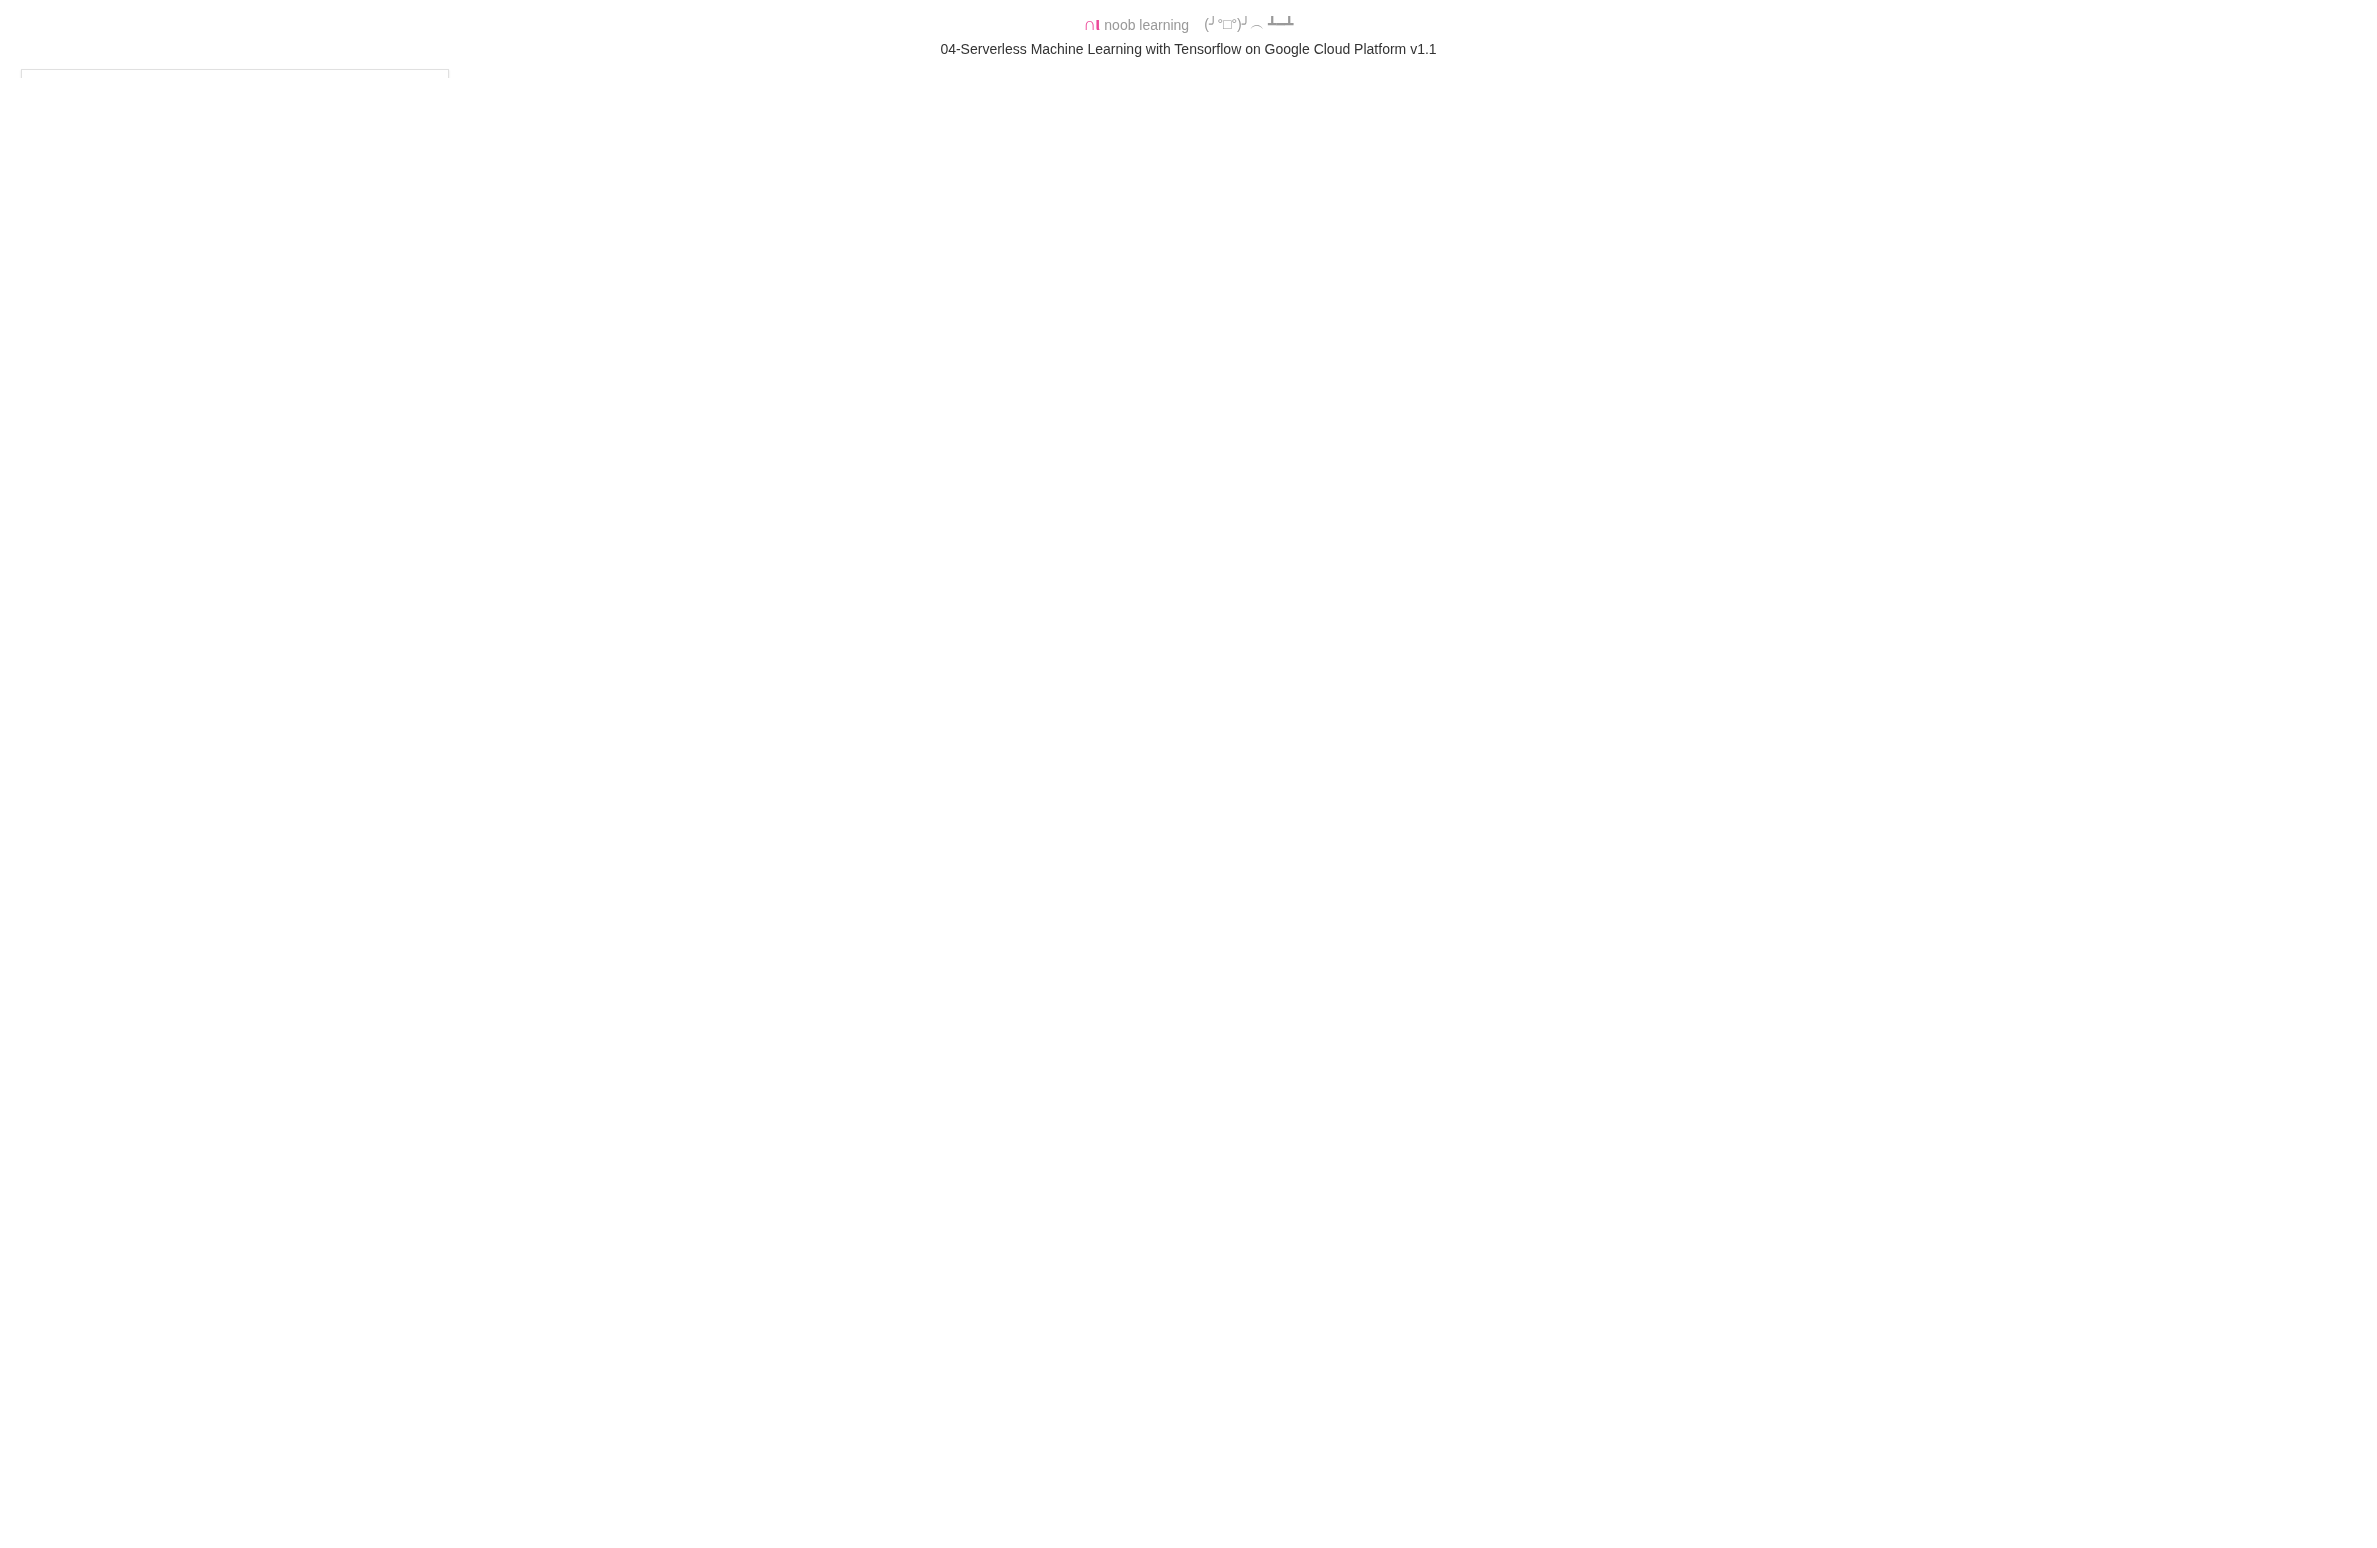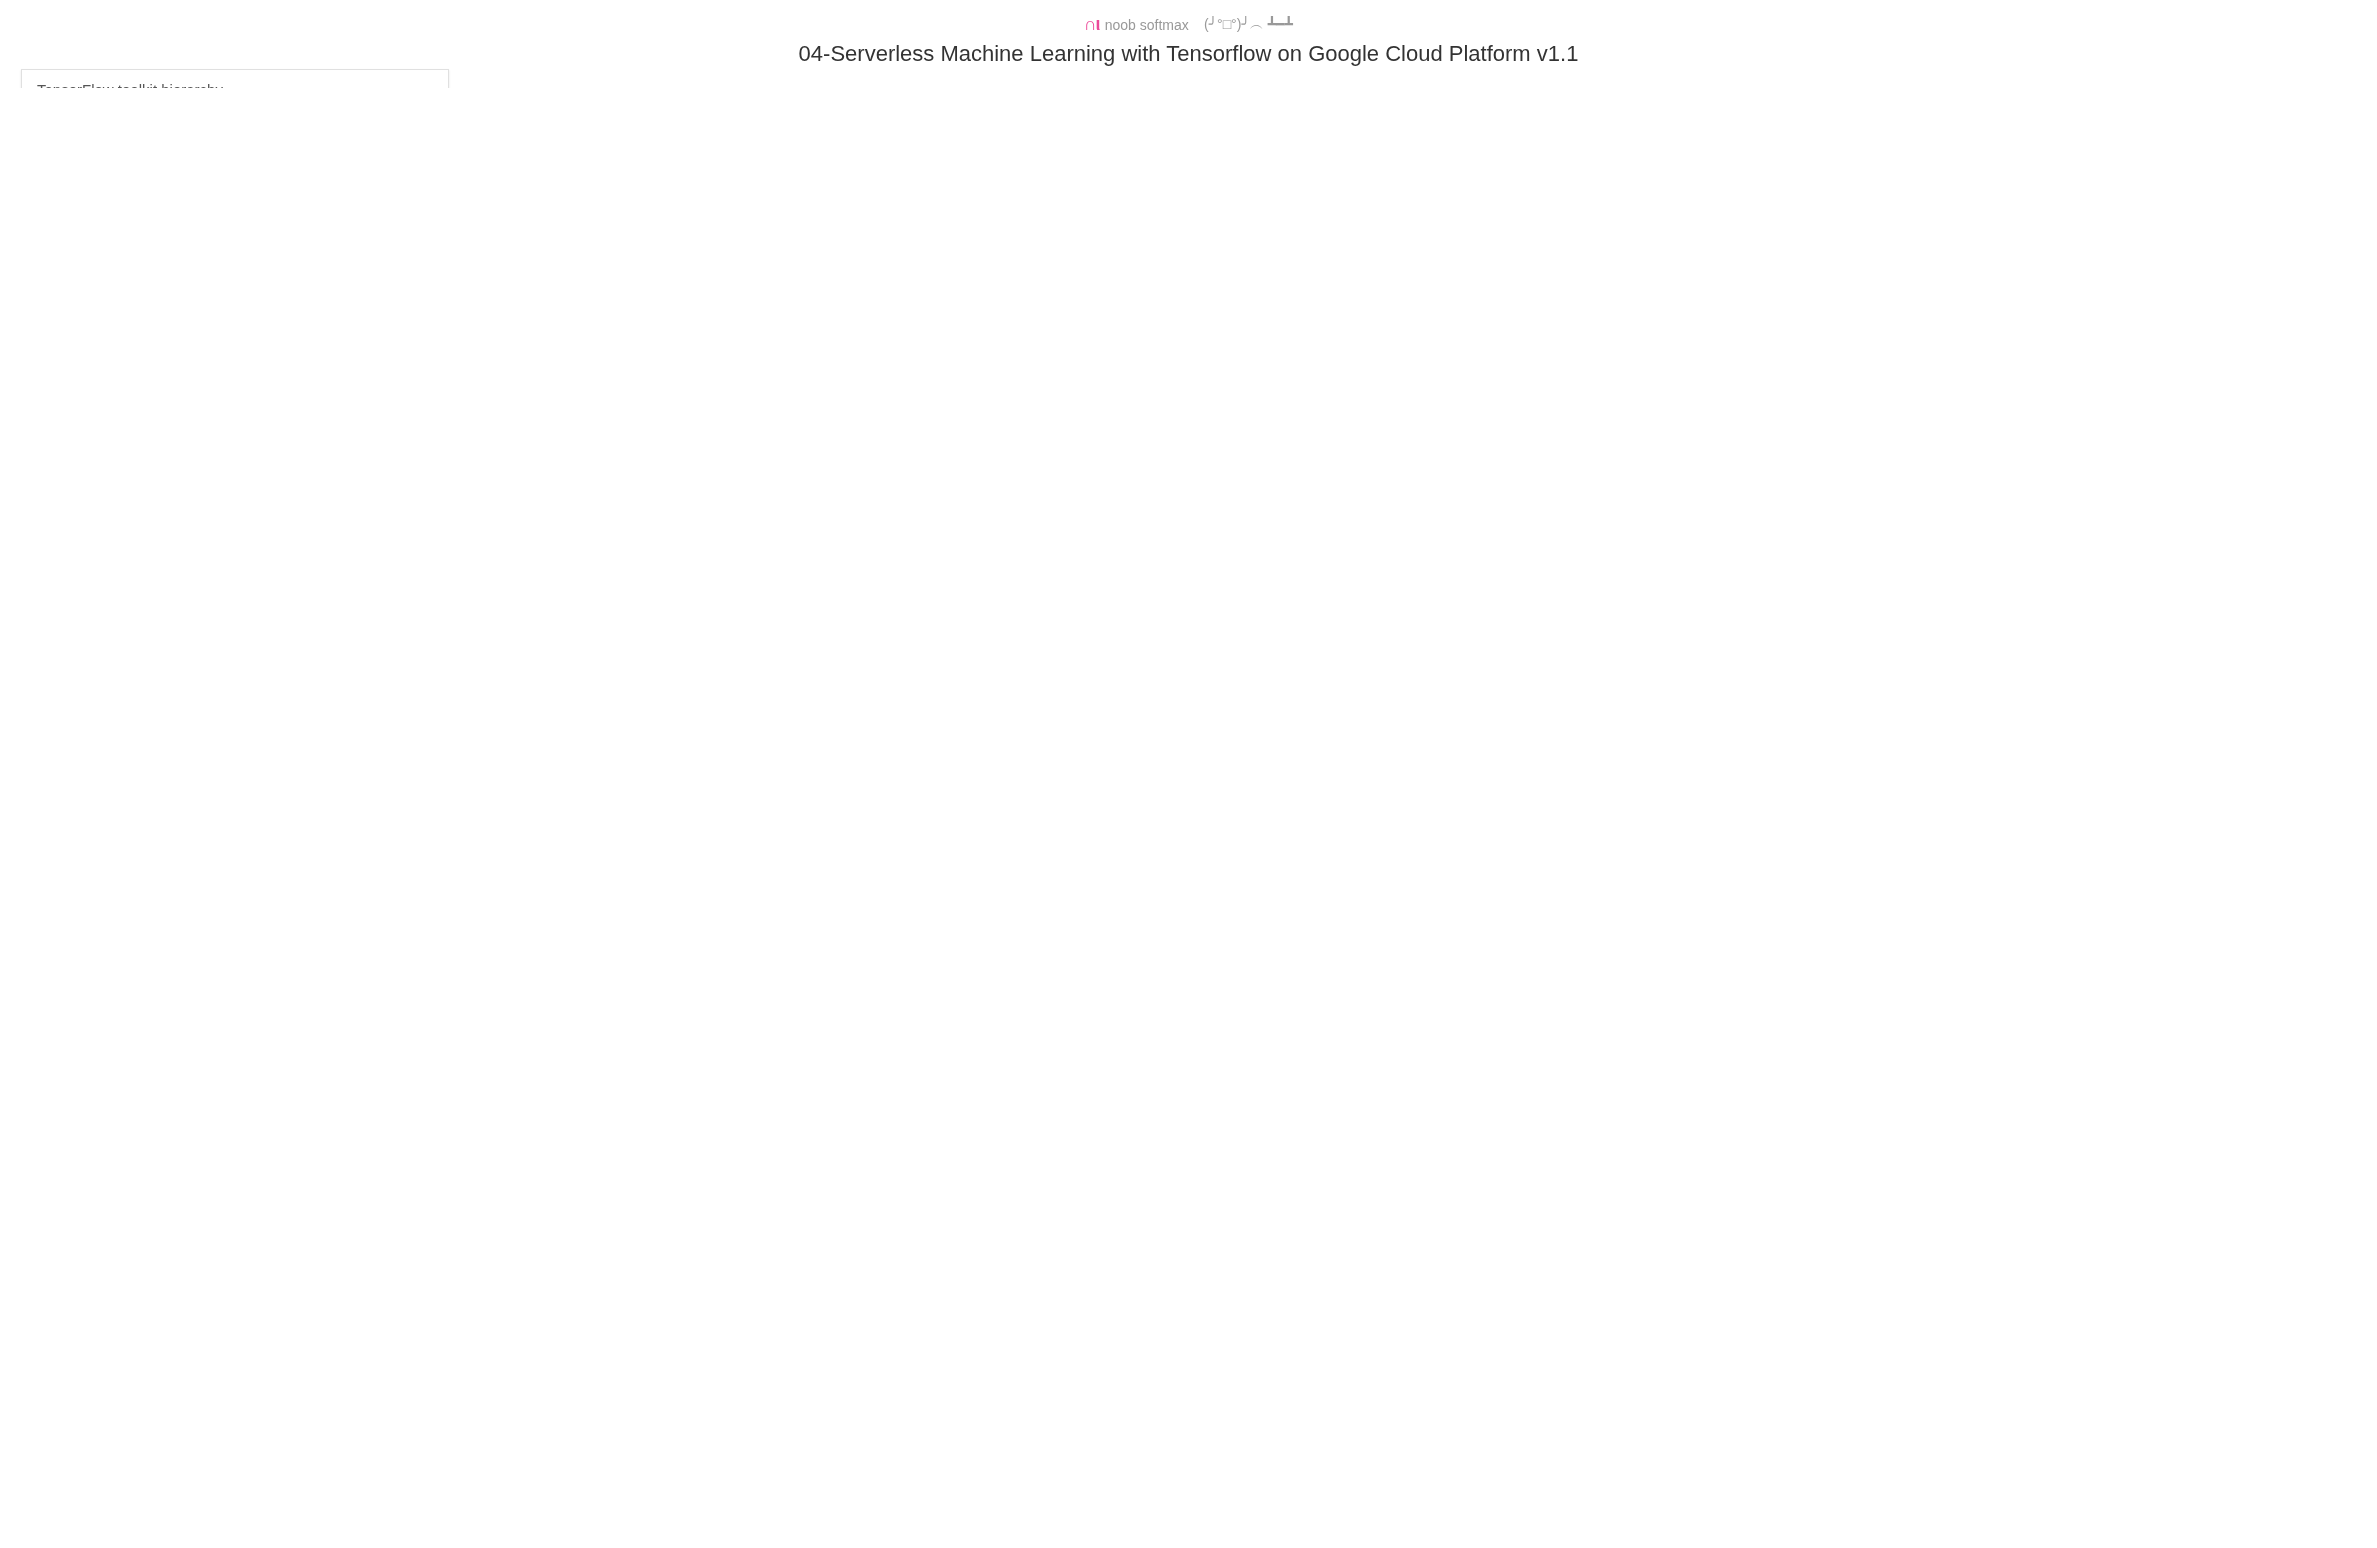--- a/index.html
+++ b/index.html
@@ -2,21 +2,21 @@
 <html style="font-size:11px"><head>
 <meta charset="utf-8">
 <style>
 *{box-sizing:border-box;margin:0;padding:0}
 body{font-family:-apple-system,BlinkMacSystemFont,"Segoe UI",Arial,sans-serif;background:#fff;color:#333;font-size:7.6px;width:2377px;transform-origin:top left}
 .page{padding:14px 21px;position:relative}
 .header{text-align:center;margin-bottom:7px}
 .logo-row{display:flex;align-items:center;justify-content:center;gap:5.5px;margin-bottom:5.5px}
 .logo-nl{color:#ec4899;font-weight:bold;font-size:18px;letter-spacing:-1.4px}
 .logo-text{color:#999;font-size:14px;font-weight:300}
-.title{font-size:22px;color:#333;font-weight:400}
+.title{font-size:14px;color:#333;font-weight:400}
 
 
 .tk-card{position:absolute;top:69px;left:21px;width:428px;background:#fff;border:0.7px solid #e0e0e0;box-shadow:0 0.7px 2.1px rgba(0,0,0,0.1)}
 .tk-title{font-size:15px;color:#555;padding:11px 15px 7px}
 .tk-row{display:flex;align-items:center;padding:2.8px 15px;gap:9.7px}
 .tk-desc{width:138px;font-size:7.6px;color:#555;line-height:1.3}
 .tk-bar{flex:1;color:#fff;font-size:7.6px;padding:4.8px 7px}
 .tk-bar.green{background:#2e7d32}
 .tk-bar.orange{background:#f9a825;color:#fff}
 .tk-bar.yellow{background:#fbc02d}
@@ -97,21 +97,21 @@
 .annot-optweights{top:394px;left:456px;width:166px}
 .annot-goodenough{top:297px;left:794px;width:193px}
 </style>
 </head>
 <body>
 <div class="page">
 
 <div class="header">
   <div class="logo-row">
     <span class="logo-nl">∩ι</span>
-    <span class="logo-text">noob softmax</span>
+    <span class="logo-text">noob learning</span>
     <span class="logo-text" style="margin-left:9.7px">(╯°□°)╯︵ ┻━┻</span>
   </div>
   <div class="title">04-Serverless Machine Learning with Tensorflow on Google Cloud Platform v1.1</div>
 </div>
 
 <div class="tk-card">
   <div class="tk-title">TensorFlow toolkit hierarchy</div>
   <div class="tk-row">
         <div class="tk-desc">High-level "out-of-box" API does distributed training</div>
         <div class="tk-bar green">tf.estimator</div>

